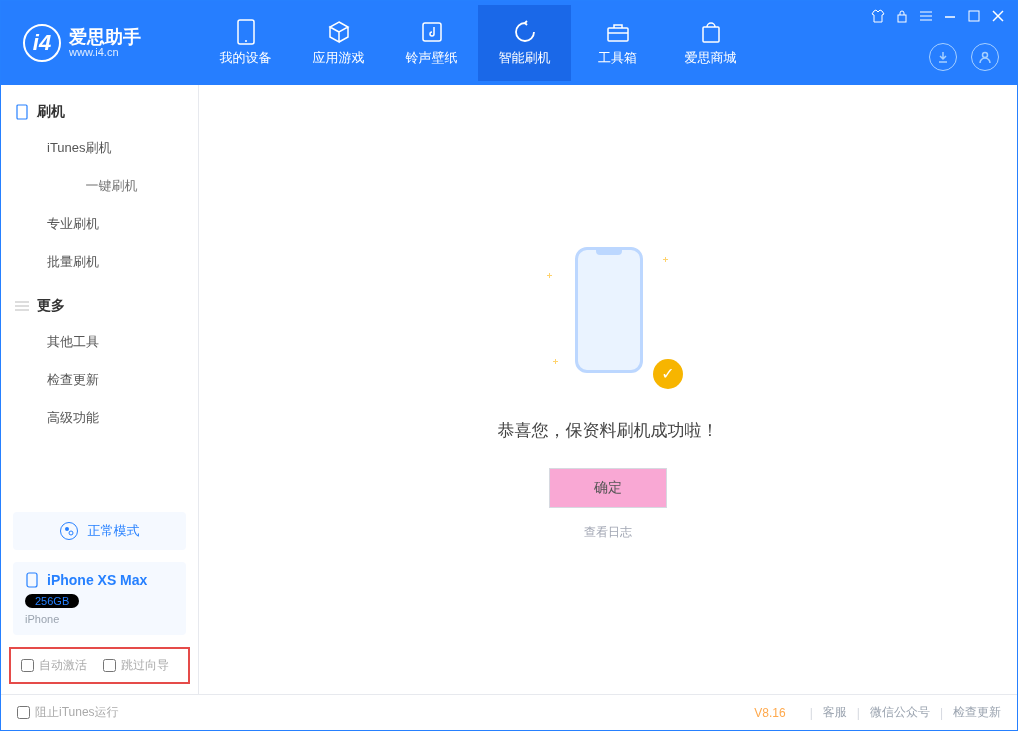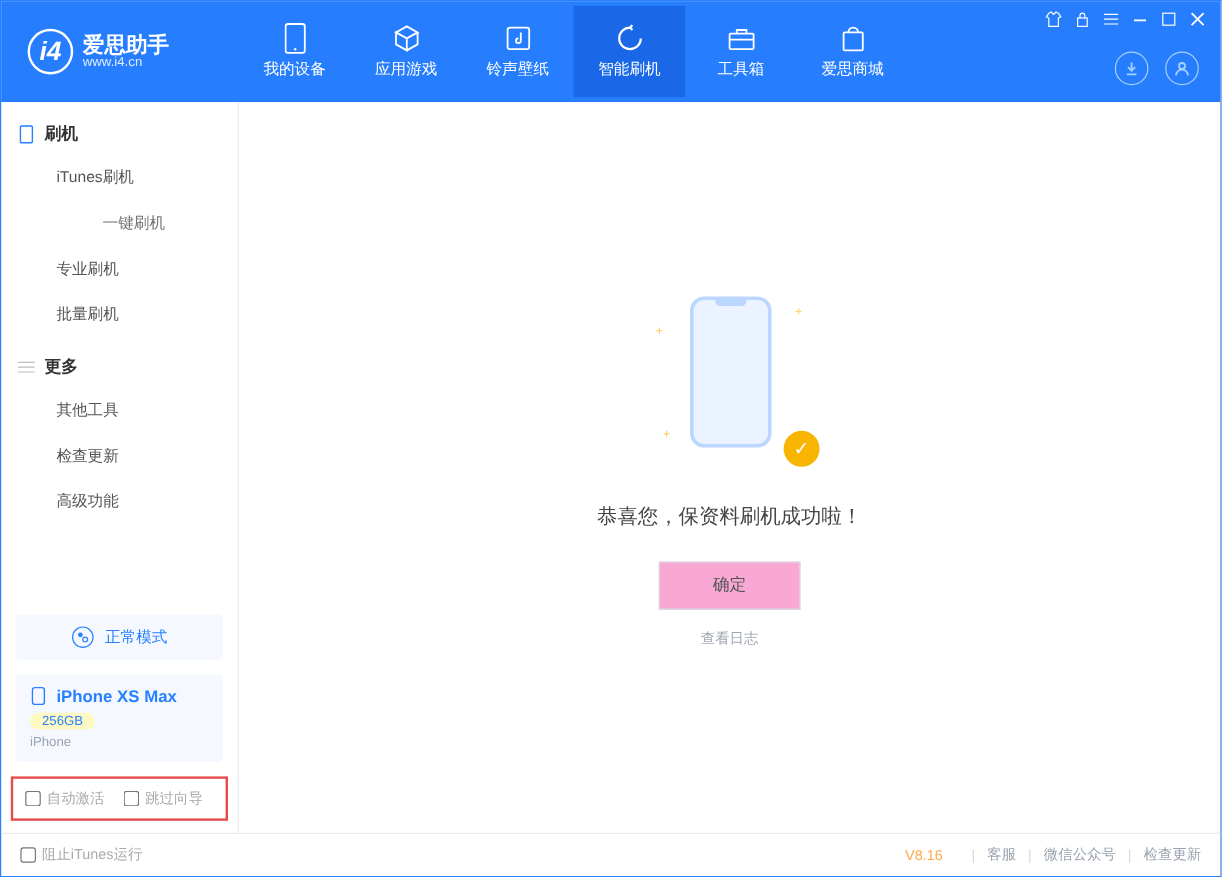--- a/index.html
+++ b/index.html
@@ -29,21 +29,21 @@
   .sb-section-title { display:flex; align-items:center; padding:0 14px; font-size:14px; color:#333; font-weight:bold; margin-bottom:8px; }
   .sb-icon-sm { width:14px;height:14px;margin-right:8px;display:flex;align-items:center;justify-content:center;}
   .sb-item { padding:10px 22px 10px 46px; font-size:13px; color:#555; cursor:pointer;}
   .sb-item.active { color:#737373;text-align:center; }
 
   .sidebar-spacer { flex:1; }
   .sidebar-card { background:#f5f9ff; border-radius:4px; margin:0 12px 12px 12px; padding:10px 12px; display:flex; align-items:center; font-size:13px; color:#2680ff;justify-content:center; }
   .sb-card-ico { width:18px;height:18px;border:1.5px solid #2680ff;border-radius:50%;display:flex;align-items:center;justify-content:center;margin-right:10px; position:relative;}
   .device-card { background:#f5f9ff; border-radius:4px; margin:0 12px 12px 12px; padding:10px 12px; }
   .device-name { color:#2680ff; font-weight:bold; font-size:14px; display:flex;align-items:center;}
-  .device-cap { display:inline-block; background:#fef9c3; color:#2680ff; font-size:11px; border-radius:10px; padding:1px 10px; margin-top:6px;}
+  .device-cap { display:inline-block; background:#000000; color:#2680ff; font-size:11px; border-radius:10px; padding:1px 10px; margin-top:6px;}
   .device-sub { color:#9aa3af; font-size:11px; margin-top:4px;}
 
   .hl-box { border:2px solid #e54b49; margin:0 8px 10px 8px; padding:8px 10px; display:flex; gap:16px; align-items:center; }
   .chk { display:flex; align-items:center; font-size:12px; color:#aaa;}
   .chk input { margin-right:5px; accent-color:#ccc;}
 
   
   .main { flex:1; display:flex; flex-direction:column; align-items:center; justify-content:center; }
   .phone-illus { width:150px; height:160px; position:relative; margin-bottom:20px; }
   .phone-body { position:absolute; left:42px; top:8px; width:68px; height:126px; border-radius:12px; border:3px solid #bcd7ff; background:#eaf3ff;}

